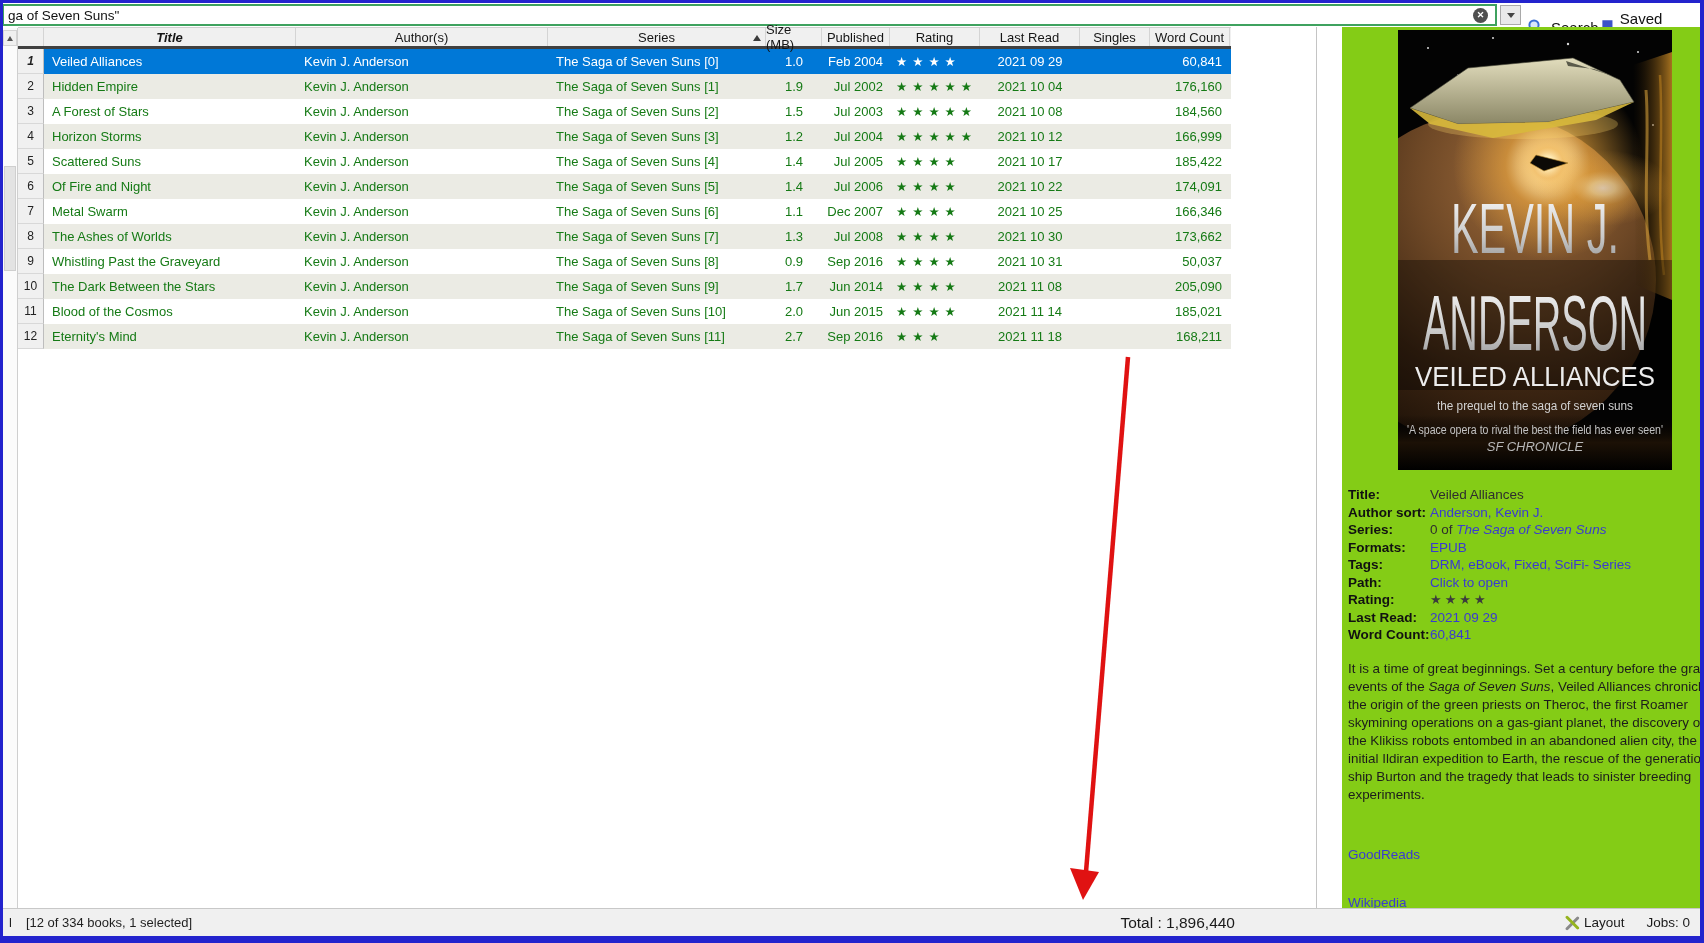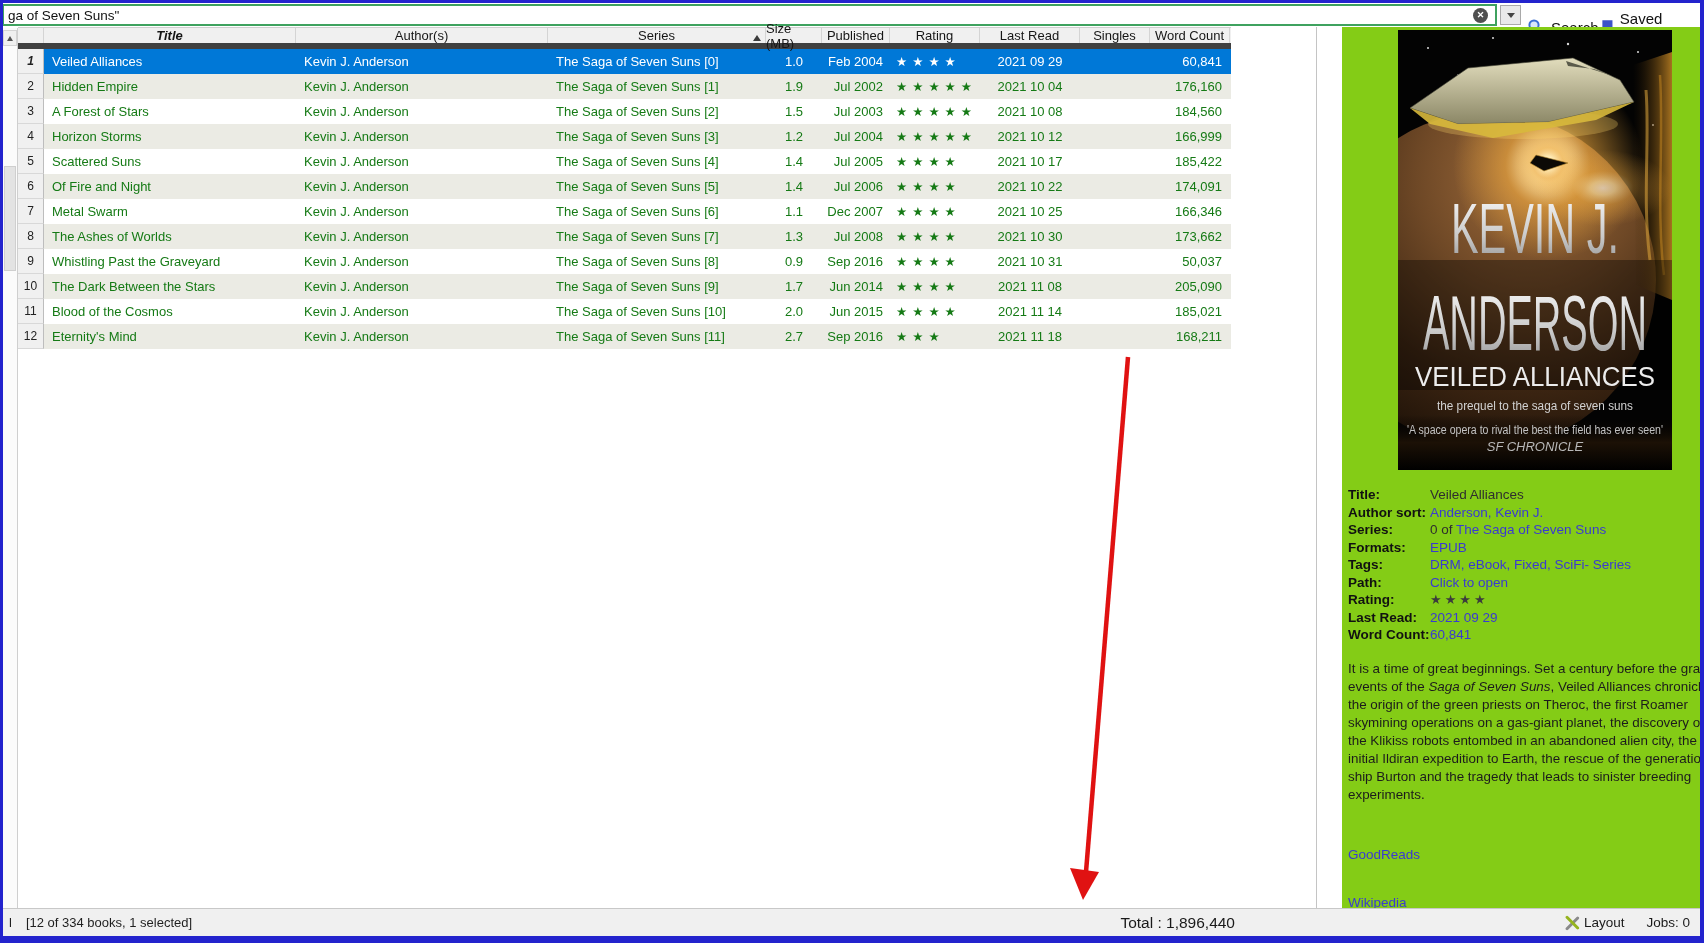--- a/index.html
+++ b/index.html
@@ -20,21 +20,21 @@
   #search-btn{left:1527px;}
   #saved-btn{left:1601px;}
   
   .left-scroll{position:absolute;left:3px;top:28px;width:15px;height:880px;background:#fbfbfb;border-right:1px solid #cfcfcf;box-sizing:border-box;}
   .ls-up{position:absolute;left:0;top:2px;width:14px;height:16px;background:#f0f0f0;border:1px solid #d4d4d4;box-sizing:border-box;
         display:flex;align-items:center;justify-content:center;}
   .ls-up .tri{width:0;height:0;border-left:3.5px solid transparent;border-right:3.5px solid transparent;border-bottom:5px solid #555;}
   .ls-thumb{position:absolute;left:1px;top:138px;width:12px;height:105px;background:#e3e3e3;border:1px solid #cfcfcf;box-sizing:border-box;}
   
   .tablewrap{position:absolute;left:18px;top:27px;width:1299px;height:881px;background:#fff;border-right:1px solid #c4c4c4;box-sizing:border-box;}
-  .thead{display:flex;width:1213px;height:22px;background:#f0f0f0;border-top:1px solid #cfcfcf;border-bottom:6px solid #404040;box-sizing:border-box;}
+  .thead{display:flex;width:1213px;height:22px;background:#f0f0f0;border-top:1px solid #cfcfcf;border-bottom:3px solid #404040;box-sizing:border-box;}
   .hcell{box-sizing:border-box;border-right:1px solid #d4d4d4;font-size:13px;color:#161616;display:flex;align-items:center;justify-content:center;position:relative;font-weight:500;}
   .hcell.title{font-weight:bold;font-style:italic;}
   .sort-arrow{position:absolute;right:4px;top:7px;width:0;height:0;border-left:4px solid transparent;border-right:4px solid transparent;border-bottom:6px solid #3c3c3c;}
   .trow{display:flex;width:1213px;height:25px;color:#157a15;font-size:13px;}
   .trow:nth-child(even){background:#ebebe4;}
   .trow.sel{background:#0078d7;color:#fff;}
   .cell{box-sizing:border-box;display:flex;align-items:center;white-space:nowrap;overflow:hidden;}
   .w-num{width:26px;} .w-title{width:252px;} .w-author{width:252px;} .w-series{width:218px;}
   .w-size{width:56px;} .w-pub{width:68px;} .w-rate{width:90px;} .w-last{width:100px;}
   .w-sing{width:70px;} .w-wc{width:80px;}
@@ -48,21 +48,21 @@
   .c-last{justify-content:center;}
   .c-wc{justify-content:flex-end;padding-right:8px;}
   
   .right-panel{position:absolute;left:1342px;top:27px;width:384px;height:881px;background:#84cc16;}
   .cover{position:absolute;left:56px;top:3px;width:274px;height:440px;}
   .details{position:absolute;left:6px;top:459px;width:374px;font-size:13.5px;line-height:17.5px;color:#2e2e2e;}
   .dfield{white-space:nowrap;}
   .dlabel{display:inline-block;min-width:82px;font-weight:bold;color:#111;}
   .p-plain{color:#2e2e2e;}
   .p-link{color:#3a3ad2;cursor:pointer;}
-  .p-link-italic{color:#3a3ad2;cursor:pointer;}
+  .p-link-italic{color:#3a3ad2;font-style:italic;cursor:pointer;}
   .p-stars{color:#3c3c3c;letter-spacing:3px;font-size:13px;}
   .description{position:absolute;left:6px;top:633px;width:372px;font-size:13.4px;line-height:18px;color:#1c1c1c;}
   .description .it{font-style:italic;}
   .dlinks{position:absolute;left:6px;top:788px;font-size:13.5px;line-height:16px;}
   .dlink{margin-bottom:13px;margin-top:32px;}
   
   .statusbar{position:absolute;left:3px;top:908px;width:1697px;height:28px;background:#f0f0f0;border-top:1px solid #c8c8c8;box-sizing:border-box;}
   .sb-left{position:absolute;left:6px;top:0;height:100%;display:flex;align-items:center;gap:14px;font-size:13px;color:#1f1f1f;}
   .sb-total{position:absolute;left:1000px;top:0;width:232px;height:100%;display:flex;align-items:center;justify-content:flex-end;font-size:15.5px;color:#1a1a1a;}
   .sb-right{position:absolute;right:10px;top:0;height:100%;display:flex;align-items:center;gap:22px;font-size:13.5px;color:#1a1a1a;}

